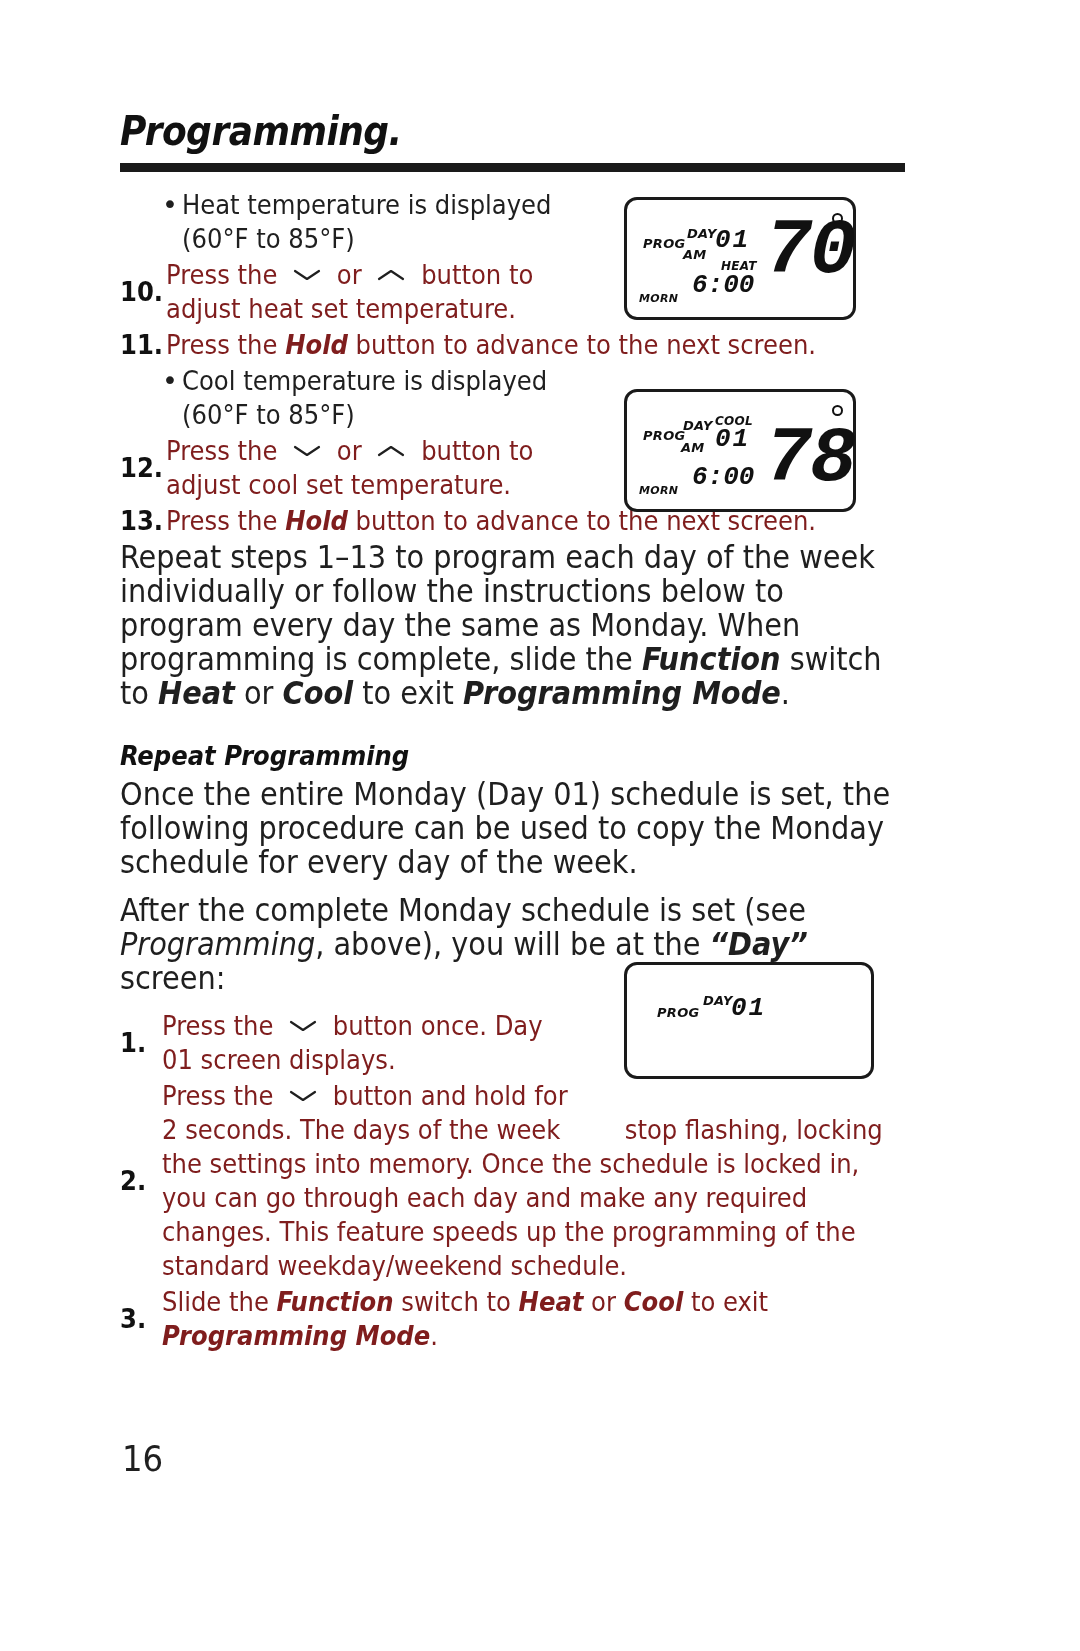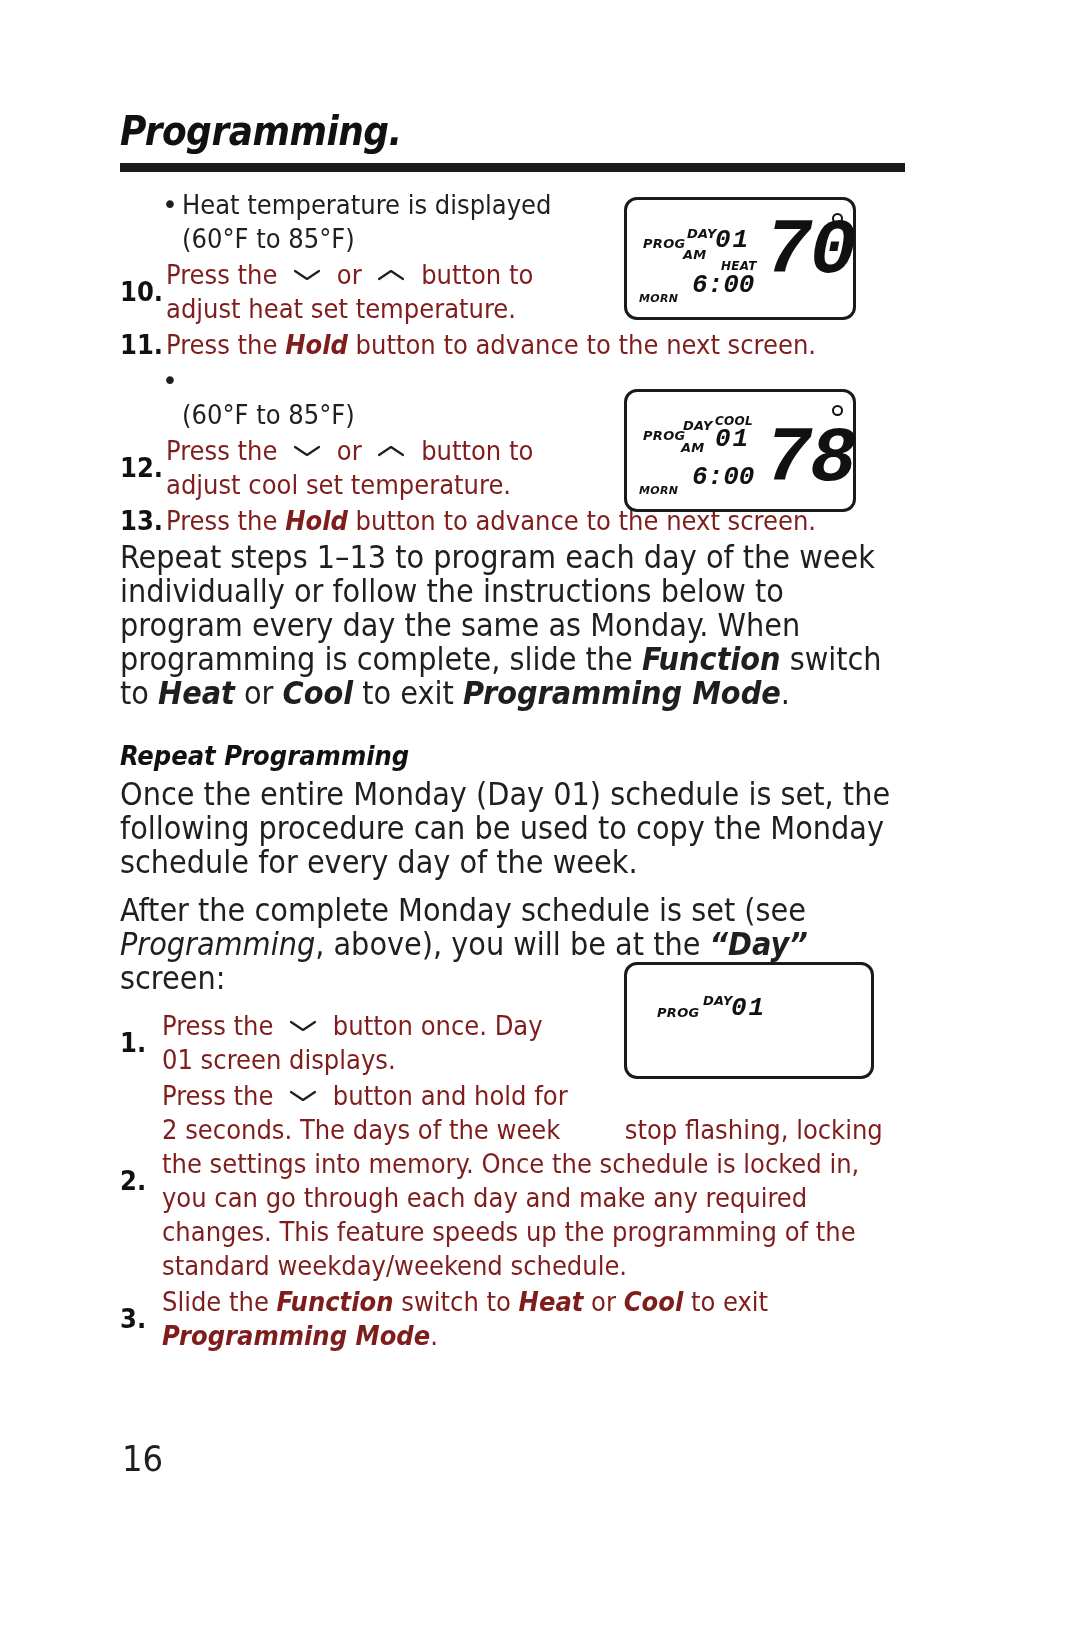--- a/index.html
+++ b/index.html
@@ -230,21 +230,21 @@
     </div>
 
     <div class="numrow">
       <span class="num wide">11.</span>
       <span class="body full"><span>Press the </span><b>Hold</b><span> button to advance to the next screen.</span></span>
     </div>
 
     <div class="bulletrow">
       <span class="dot">•</span>
       <span class="body">
-        <br>
+        <span>Cool temperature is displayed</span><br>
         <span>(60°F to 85°F)</span>
       </span>
     </div>
 
     <div class="numrow">
       <span class="num wide">12.</span>
       <span class="body narrow">
         <span>Press the</span>
         <span class="chev">
           <svg width="30" height="14" viewBox="0 0 30 14">

